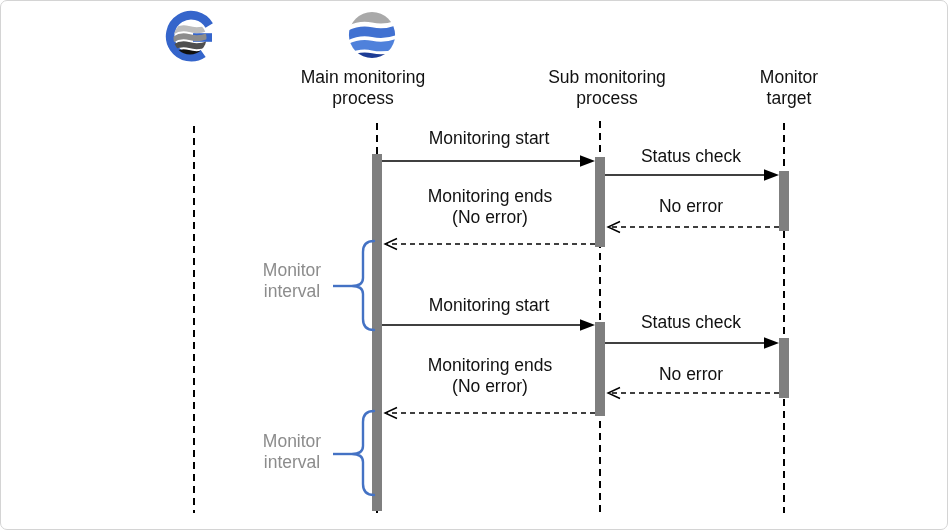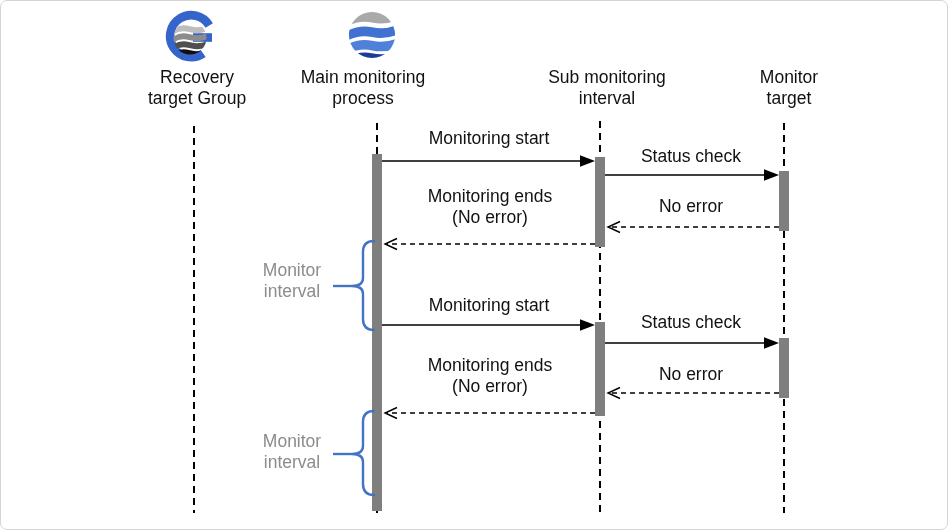--- a/index.html
+++ b/index.html
@@ -54,26 +54,24 @@
         <circle cx="26" cy="26" r="24"></circle>
       </clipPath>
     <g clip-path="url(#sphereClip2)">
       <path d="M-2,-2 L54,-2 L54,10 Q40,16 26,13 Q12,10 -2,18 Z" fill="#a9a9a9"></path>
       <path d="M-2,23 Q12,15 26,18 Q40,21 54,15 L54,25 Q40,31 26,28 Q12,25 -2,33 Z" fill="#4171d1"></path>
       <path d="M-2,37 Q12,29 26,32 Q40,35 54,29 L54,39 Q40,45 26,42 Q12,39 -2,47 Z" fill="#4f81db"></path>
       <path d="M-2,50 Q12,42 26,45 Q40,48 54,42 L54,56 L-2,56 Z" fill="#1d3c95"></path>
     </g>
   </svg>
 
-  <div class="lbl" style="left:196px;top:66px">Recovery
-target Group</div>
   <div class="lbl" style="left:362px;top:66px">Main monitoring
 process</div>
   <div class="lbl" style="left:606px;top:66px">Sub monitoring
-interval</div>
+process</div>
   <div class="lbl" style="left:788px;top:66px">Monitor
 target</div>
 
   <div class="lbl" style="left:488px;top:127px">Monitoring start</div>
   <div class="lbl" style="left:690px;top:145px">Status check</div>
   <div class="lbl" style="left:690px;top:195px">No error</div>
   <div class="lbl" style="left:489px;top:185px">Monitoring ends
 (No error)</div>
   <div class="lbl" style="left:488px;top:294px">Monitoring start</div>
   <div class="lbl" style="left:690px;top:311px">Status check</div>

